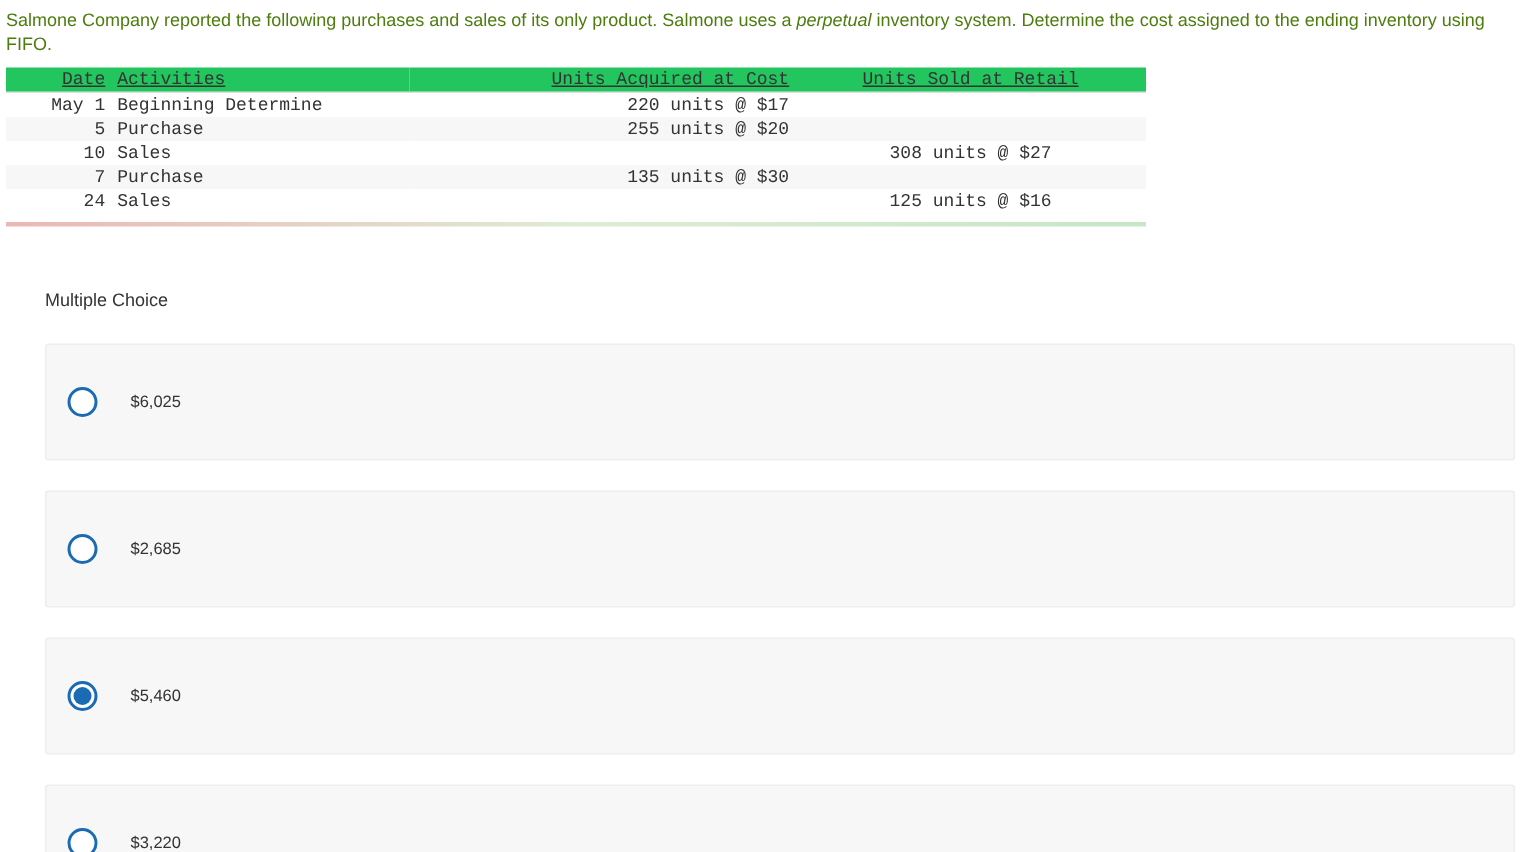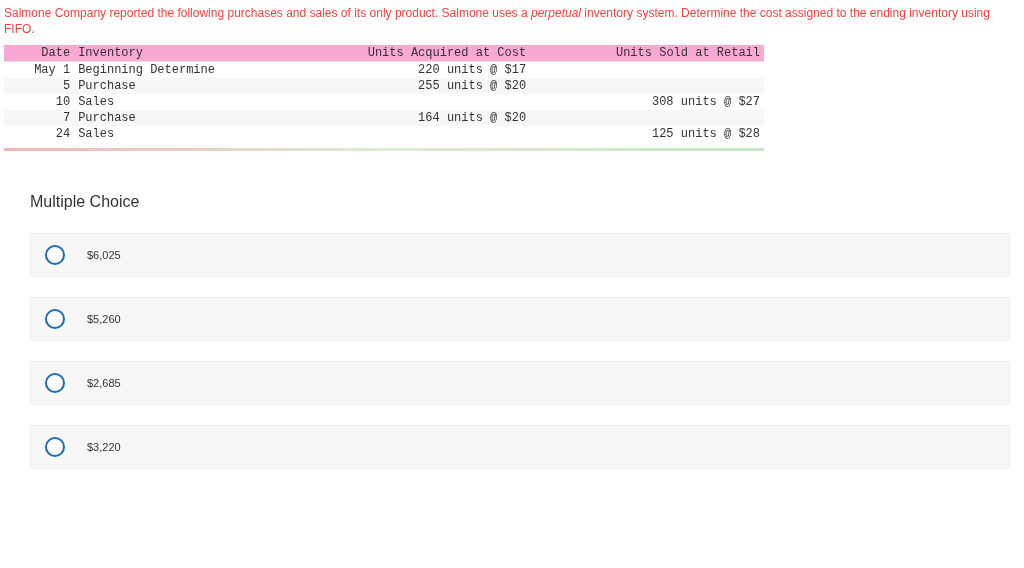--- a/index.html
+++ b/index.html
@@ -8,68 +8,69 @@
       font-size: 12px;
       color: #333;
       background: #fff;
       width: 1024px;
       height: 568px;
       overflow: hidden;
     }
     .question-text {
       padding: 6px 4px 8px 4px;
       font-size: 12px;
-      color: #ef4444;
+      color: #4d7c0f;
       line-height: 1.3;
     }
     .question-text em { font-style: italic; }
     .data-table {
       width: 760px;
       margin-left: 4px;
       border-collapse: collapse;
       font-family: "Courier New", monospace;
       font-size: 12px;
     }
     .data-table td {
       padding: 1px 4px;
       white-space: pre;
     }
     .data-table .hdr td {
-      background: #f9a8d4;
+      background: #22c55e;
       border-bottom: 1px solid #e0e0e0;
       font-weight: normal;
+      text-decoration: underline;
     }
     .data-table tr.striped { background: #f7f7f7; }
     .col-date { width: 60px; text-align: right; padding-right: 10px; }
     .col-act  { width: 170px; }
     .col-acq  { width: 220px; text-align: right; }
-    .col-sold { width: 200px; text-align: right; }
+    .col-sold { width: 200px; text-align: center; }
     .rule {
       margin: 6px 4px 0 4px;
       height: 3px;
       width: 760px;
       background: linear-gradient(90deg,#c9302c 0%, #a0c880 50%, #5cb85c 100%);
       opacity: 0.35;
     }
     .mc-area {
       margin-top: 42px;
       padding-left: 30px;
     }
     .mc-title {
-      font-size: 16px;
+      font-size: 12px;
       color: #333;
       margin-bottom: 22px;
     }
     .mc-option {
       display: flex;
       align-items: center;
       background: #f7f7f7;
       border: 1px solid #eee;
       border-radius: 2px;
-      padding: 11px 14px;
+      padding: 28px 14px;
       margin-bottom: 20px;
       width: 980px;
     }
     .radio {
       width: 20px;
       height: 20px;
       border: 2px solid #1a6bb3;
       border-radius: 50%;
       margin-right: 22px;
       flex-shrink: 0;
@@ -95,21 +96,21 @@
 <body>
 
 <div class="question-text">
   <span>Salmone Company reported the following purchases and sales of its only product. Salmone uses a </span><em>perpetual</em><span> inventory system. Determine the cost assigned to the ending inventory using FIFO.</span>
 </div>
 
 <table class="data-table">
   <tbody>
       <tr class="hdr">
     <td class="col-date">Date</td>
-    <td class="col-act">Inventory</td>
+    <td class="col-act">Activities</td>
     <td class="col-acq">Units Acquired at Cost</td>
     <td class="col-sold">Units Sold at Retail</td>
   </tr>
   <tr>
     <td class="col-date">May 1</td>
     <td class="col-act">Beginning Determine</td>
     <td class="col-acq">220 units @ $17</td>
     <td class="col-sold"></td>
   </tr>
   <tr class="striped">
@@ -120,46 +121,46 @@
   </tr>
   <tr>
     <td class="col-date">10</td>
     <td class="col-act">Sales</td>
     <td class="col-acq"></td>
     <td class="col-sold">308 units @ $27</td>
   </tr>
   <tr class="striped">
     <td class="col-date">7</td>
     <td class="col-act">Purchase</td>
-    <td class="col-acq">164 units @ $20</td>
+    <td class="col-acq">135 units @ $30</td>
     <td class="col-sold"></td>
   </tr>
   <tr>
     <td class="col-date">24</td>
     <td class="col-act">Sales</td>
     <td class="col-acq"></td>
-    <td class="col-sold">125 units @ $28</td>
+    <td class="col-sold">125 units @ $16</td>
   </tr>
 </tbody>
   </table>
 
 <div class="rule"></div>
 
 <div class="mc-area">
   <div class="mc-title">Multiple Choice</div>
 
   <div class="mc-option">
     <span class="radio"></span>
     <span class="mc-label">$6,025</span>
   </div>
   <div class="mc-option">
     <span class="radio"></span>
-    <span class="mc-label">$5,260</span>
+    <span class="mc-label">$2,685</span>
   </div>
   <div class="mc-option">
-    <span class="radio"></span>
-    <span class="mc-label">$2,685</span>
+    <span class="radio selected"></span>
+    <span class="mc-label">$5,460</span>
   </div>
   <div class="mc-option">
     <span class="radio"></span>
     <span class="mc-label">$3,220</span>
   </div>
 </div>
 
 </body></html>

